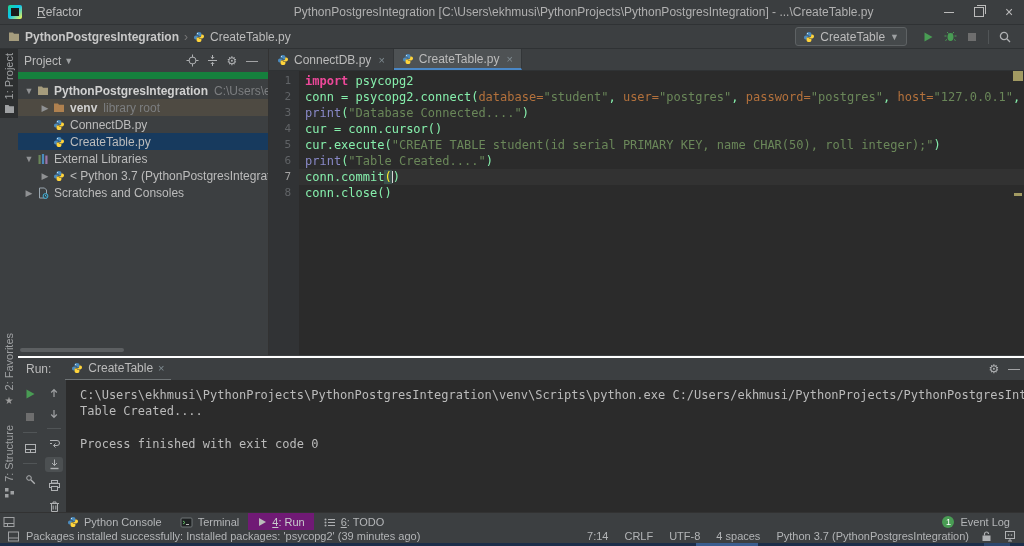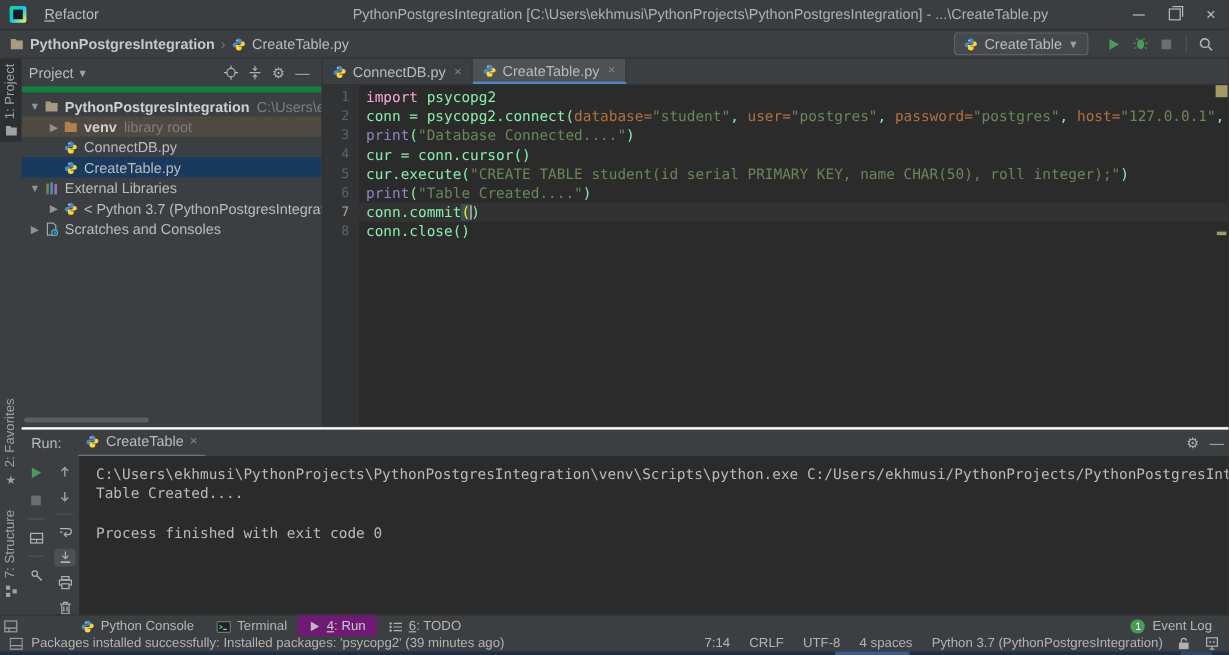--- a/index.html
+++ b/index.html
@@ -40,21 +40,21 @@
   .stripe-btn{position:absolute;left:0;width:18px;display:flex;flex-direction:column;align-items:center;gap:5px;padding:4px 0;}
   .stripe-btn .lbl{writing-mode:vertical-rl;transform:rotate(180deg);font-size:11px;color:#9fa1a3;white-space:nowrap;}
   .stripe-btn.active{background:#2d2f30;}
   .stripe-proj{top:0;}
   .stripe-fav{bottom:120px;}
   .stripe-struct{bottom:28px;}
 
   
   .project-panel{position:absolute;left:18px;top:49px;width:250px;height:306px;background:#3c3f41;
                  border-right:1px solid #323232;overflow:hidden;}
-  .pp-header{height:23px;display:flex;align-items:center;padding:0 6px;border-bottom:5px solid #15803d;text-align:center;}
+  .pp-header{height:23px;display:flex;align-items:center;padding:0 6px;border-bottom:7px solid #15803d;text-align:center;}
   .pp-header .ttl{color:#bbbbbb;margin-right:3px;}
   .pp-header .arrow{font-size:9px;color:#9da0a2;}
   .pp-hspacer{flex:1;}
   .pp-ic{width:20px;display:flex;justify-content:center;align-items:center;color:#afb1b3;}
   .tree{margin-top:3px;}
   .tree-row{height:17px;display:flex;align-items:center;white-space:nowrap;overflow:hidden;padding-right:2px;}
   .tree-row .arr{width:14px;text-align:center;color:#8f9193;font-size:9px;flex:0 0 14px;}
   .tree-row .ticon{width:14px;flex:0 0 14px;display:flex;justify-content:center;}
   .tree-row .lbl{margin-left:4px;color:#bcbcbc;}
   .tree-row .lbl.b{font-weight:bold;color:#d0d0d0;}
@@ -69,21 +69,21 @@
   .ed-tab{display:flex;align-items:center;gap:5px;padding:0 8px;border-right:1px solid #333638;color:#bbbbbb;}
   .ed-tab .x{color:#7f8b91;font-size:11px;margin-left:2px;}
   .ed-tab.active{background:#4e5254;border-bottom:2px solid #4a88c7;}
   .gutter-col{position:absolute;left:0;top:22px;bottom:0;width:30px;background:#313335;}
   .code-lines{position:absolute;top:24px;left:0;right:0;}
   .cl{display:flex;height:16px;line-height:16px;font-family:"DejaVu Sans Mono",monospace;font-size:12px;}
   .cl .ln{width:22px;flex:0 0 22px;text-align:right;padding-right:8px;color:#606366;font-size:11px;}
   .cl .src{white-space:pre;padding-left:6px;flex:1;}
   .cl.active .src{background:#323232;}
   .cl.active .ln{color:#a4a3a3;}
-  .tk-kw{color:#f9a8d4;}
+  .tk-kw{color:#ec4899;font-weight:bold;}
   .tk-pl{color:#86efac;}
   .tk-st{color:#6a8759;}
   .tk-pa{color:#b3713c;}
   .tk-bi{color:#8888c6;}
   .tk-mb{background:#3b514d;color:#ffef28;}
   .caret{display:inline-block;width:1px;height:12px;background:#d8d8d8;margin-bottom:-2px;}
   .scroll-lane{position:absolute;right:0;top:22px;width:12px;bottom:0;}
   .mark1{position:absolute;right:1px;top:0;width:10px;height:10px;background:#a29a62;}
   .mark2{position:absolute;right:2px;top:122px;width:8px;height:3px;background:#a29a62;}
 

